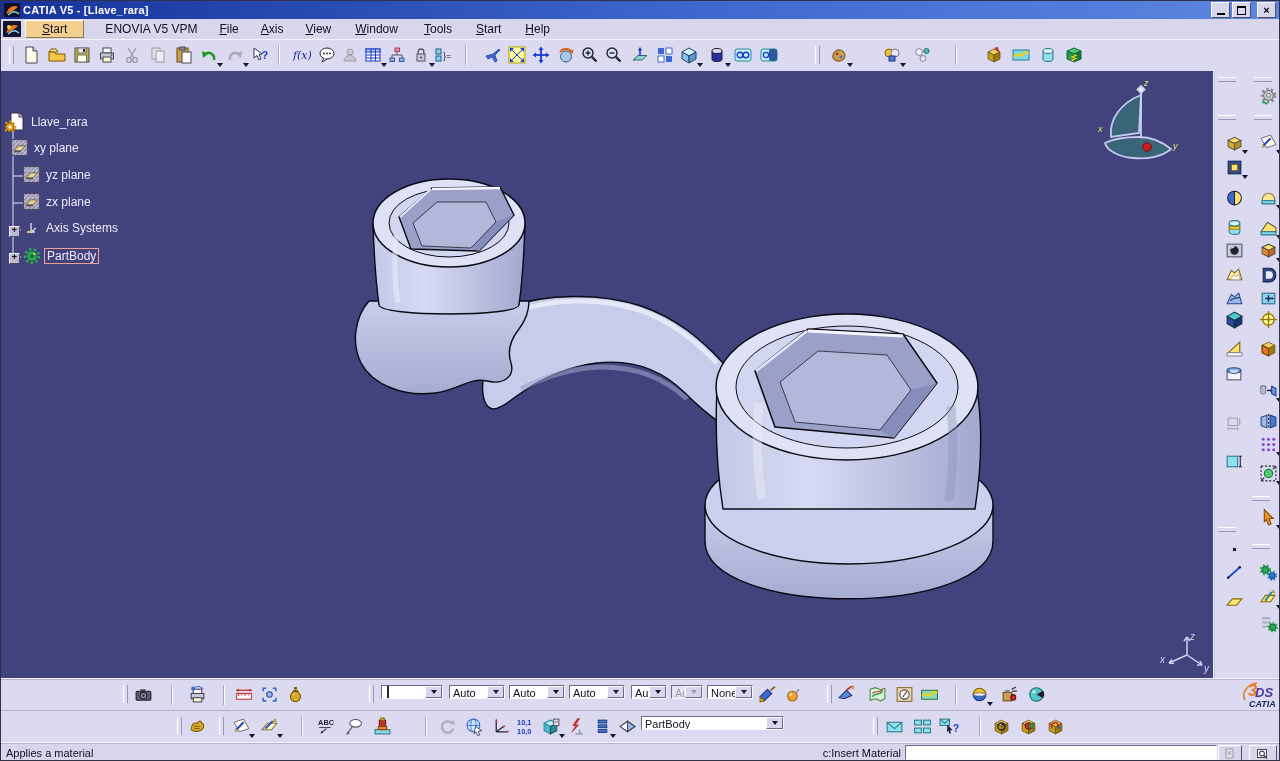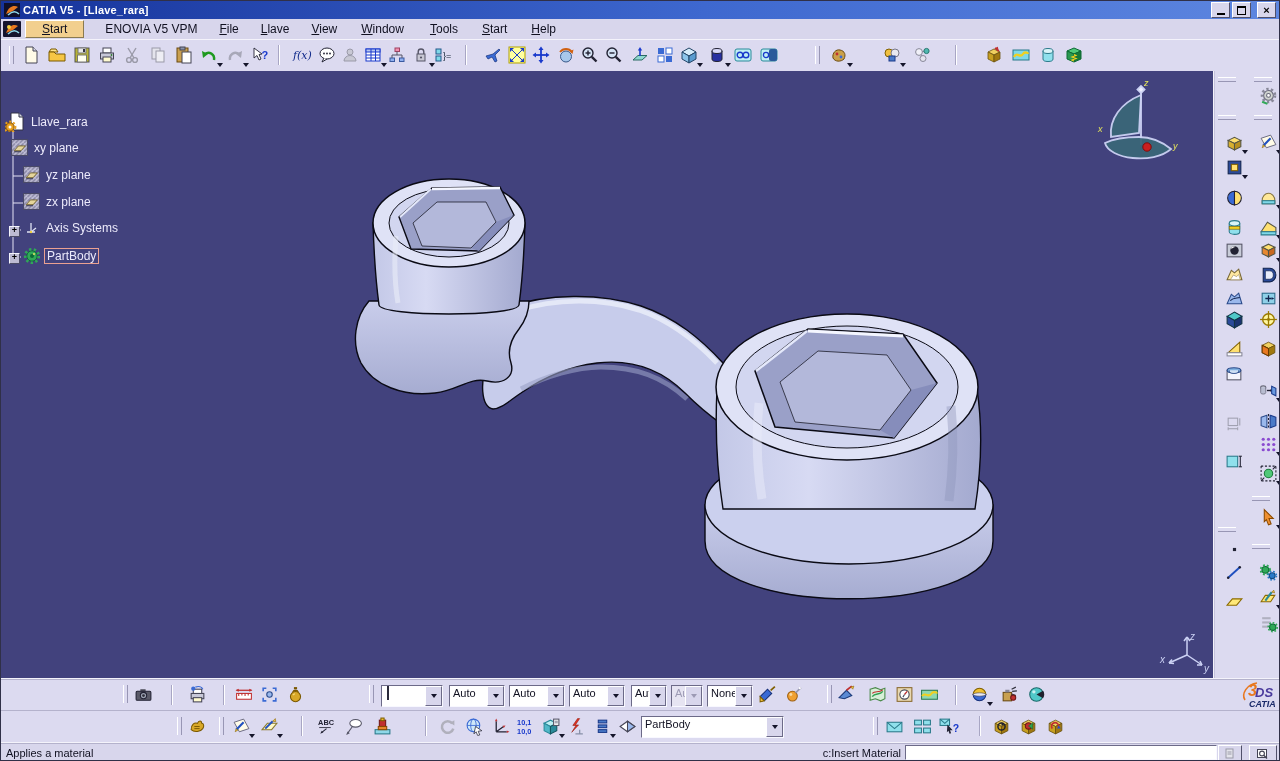--- a/index.html
+++ b/index.html
@@ -35,21 +35,21 @@
   .tree{position:absolute;left:0;top:0;width:230px;height:230px;color:#eceafb;font-size:12px;}
   .tnode{position:absolute;display:flex;align-items:center;gap:4px;white-space:nowrap;}
   .tnode .lbl{padding:0 2px;}
   .tnode .lbl.sel{outline:1px solid rgba(243,166,146,.95);}
   .expander{position:absolute;width:9px;height:9px;background:#bcbad2;border:1px solid;border-color:#f4f4fc #4a4a66 #4a4a66 #f4f4fc;color:#000;font-size:9px;line-height:7px;text-align:center;font-weight:bold;}
   
   .rtb{position:absolute;left:1212px;top:70px;width:68px;height:607px;background:#dcdaf0;border-left:1px solid #f4f3fb;box-shadow:inset 1px 0 0 #c4c2dc;}
   
   .brow1{left:0;top:677px;width:100%;height:32px;border-top:1px solid #f4f3fb;box-shadow:inset 0 1px 0 #b4b2cc;}
   .brow2{left:0;top:709px;width:100%;height:32px;box-shadow:inset 0 1px 0 #b4b2cc;}
-  .combo{position:absolute;height:22px;background:#fff;border:1px solid;border-color:#6c6a88 #f8f8ff #f8f8ff #6c6a88;display:flex;font-size:11px;align-items:stretch;color:#101020;box-sizing:border-box;}
+  .combo{position:absolute;height:14px;background:#fff;border:1px solid;border-color:#6c6a88 #f8f8ff #f8f8ff #6c6a88;display:flex;font-size:11px;align-items:stretch;color:#101020;box-sizing:border-box;}
   .combo .val{flex:1;padding:1px 3px 0;overflow:hidden;white-space:nowrap;}
   .combo .cbtn{width:15px;background:#d8d6ec;border:1px solid;border-color:#fff #6c6a88 #6c6a88 #fff;display:flex;align-items:center;justify-content:center;}
   .combo .cbtn::after{content:"";width:0;height:0;border-left:3px solid transparent;border-right:3px solid transparent;border-top:4px solid #15152a;}
   .combo.disabled{background:#e6e4f2;}
   .combo.disabled .val{color:#9c9ab4;}
   .combo.disabled .cbtn::after{border-top-color:#9c9ab4;}
   .swatch{width:40px;height:10px;margin:2px 2px;border:1px solid #2a2a3a;}
   
   .statusbar{position:absolute;left:0;top:741px;width:100%;height:20px;background:#d8d6ec;border-top:1px solid #f4f3fb;box-shadow:inset 0 1px 0 #b4b2cc;font-size:11px;color:#101020;}
   .status-msg{position:absolute;left:5px;top:4px;}
@@ -117,21 +117,21 @@
   <div class="menubar">
     <svg class="mlogo" viewBox="0 0 18 16">
         <rect width="18" height="16" rx="1" fill="#14142e"></rect>
         <path d="M3,12 C6,4 11,3 15,5 L10,9 Z" fill="#e87820"></path>
         <path d="M5,13 C9,9 13,9 16,12" stroke="#8fd8e8" stroke-width="1.6" fill="none"></path>
         <circle cx="6" cy="6" r="2" fill="#f0d040"></circle>
       </svg>
     <span class="menu-item active">Start</span>
     <span class="menu-item nu" style="margin-left:12px">ENOVIA V5 VPM</span>
     <span class="menu-item" style="margin-left:4px">File</span>
-    <span class="menu-item" style="margin-left:4px">Llave</span>
+    <span class="menu-item" style="margin-left:4px">Axis</span>
     <span class="menu-item" style="margin-left:4px">View</span>
     <span class="menu-item" style="margin-left:6px">Window</span>
     <span class="menu-item" style="margin-left:8px">Tools</span>
     <span class="menu-item" style="margin-left:6px">Start</span>
     <span class="menu-item" style="margin-left:6px">Help</span>
   </div>
 
   <div class="tbar tbar-top">
     <div class="hdl-v" style="left:8px"></div>
     <div class="tbtn" style="left:18px;top:4px">

